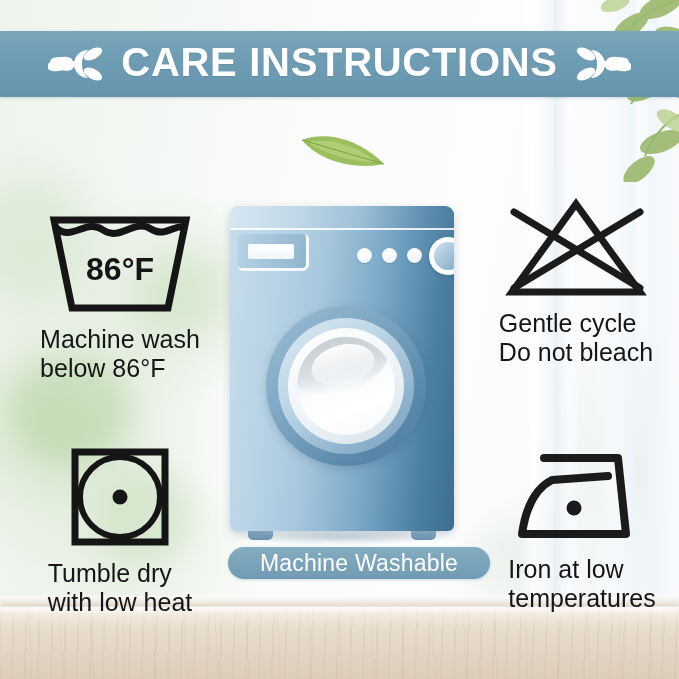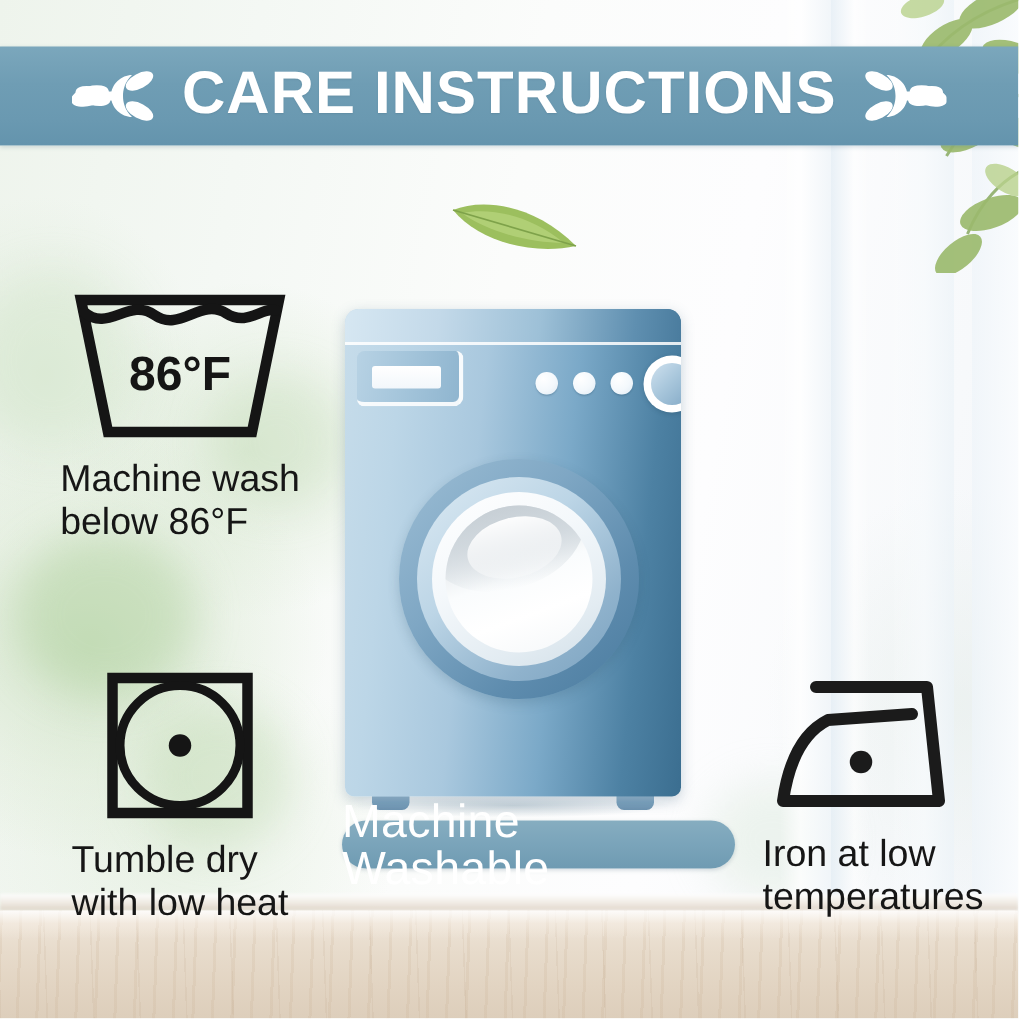--- a/index.html
+++ b/index.html
@@ -59,21 +59,21 @@
     line-height:1;white-space:nowrap;text-shadow:0 1px 1px rgba(70,105,125,.25);}
   .fleur{width:56px;height:44px;flex:none;}
   .fleur.right{transform:scaleX(-1);}
 
   
   .care{position:absolute;display:flex;flex-direction:column;align-items:center;}
   .care .sym{display:block;}
   .care .cap{margin-top:9px;color:#161616;
     font-size:25px;line-height:1.16;white-space:pre-line;}
 
-  #care-wash {left:14px; top:192px; width:212px;}
+  #care-wash {left:14px; top:212px; width:212px;}
   #care-bleach{left:476px;top:196px; width:200px;}
   #care-dry  {left:14px; top:446px; width:212px;}
   #care-iron {left:486px;top:446px; width:192px;}
 
   
   .machine{position:absolute;left:230px;top:206px;width:224px;height:325px;}
   .wm-foot{position:absolute;bottom:-9px;width:25px;height:12px;border-radius:0 0 5px 5px;
     background:linear-gradient(180deg,#a7c3d7 0%,#7ea4bf 55%,#6d93b0 100%);}
   .wm-foot.l{left:18px;}
   .wm-foot.r{right:18px;}
@@ -113,21 +113,21 @@
     background:linear-gradient(180deg,rgba(255,255,255,.95) 0%,rgba(255,255,255,.25) 100%);
     transform:rotate(-14deg);}
   .wm-shadow{position:absolute;left:8px;right:8px;bottom:-14px;height:16px;border-radius:50%;
     background:radial-gradient(ellipse at center,rgba(110,140,160,.35) 0%,rgba(110,140,160,0) 72%);}
 
   
   .badge{position:absolute;left:228px;top:547px;width:262px;height:32px;border-radius:16px;
     background:linear-gradient(180deg,#86adc0 0%,#7aa4ba 50%,#6f9bb2 100%);
     display:flex;align-items:center;justify-content:center;
     box-shadow:0 1px 3px rgba(70,105,125,.25);}
-  .badge span{color:#ffffff;font-size:31px;line-height:1;letter-spacing:.2px;}
+  .badge span{color:#ffffff;font-size:23px;line-height:1;letter-spacing:.2px;}
 </style>
 </head>
 <body>
 
 <div id="scene">
 
   <div class="bg-base"></div>
   <div class="bokeh" style="left:10px;top:355px;width:120px;height:110px;background:rgba(176,208,158,.45);"></div>
   <div class="bokeh" style="left:95px;top:470px;width:100px;height:95px;background:rgba(190,217,176,.42);"></div>
   <div class="bokeh" style="left:140px;top:250px;width:90px;height:88px;background:rgba(198,222,186,.35);"></div>
@@ -201,20 +201,29 @@
   <div class="care" id="care-wash">
     <svg class="sym" width="152" height="104" viewBox="0 0 152 104">
       <path d="M10 8 L142 8 L124 96 L28 96 Z" fill="none" stroke="#151515" stroke-width="7" stroke-linejoin="miter"></path>
       <path d="M12 16 C28 30 42 6 59 18 C76 30 90 6 107 17 C121 26 131 12 140 15" fill="none" stroke="#151515" stroke-width="7" stroke-linecap="round"></path>
       <text x="76" y="68" text-anchor="middle" font-family="&quot;Liberation Sans&quot;,sans-serif" font-size="32" font-weight="bold" fill="#151515">86°F</text>
     </svg>
     <div class="cap">Machine wash
 below 86°F</div>
   </div>
 
+  <div class="care" id="care-bleach">
+    <svg class="sym" width="152" height="104" viewBox="0 0 152 104">
+      <path d="M76 8 L140 96 L12 96 Z" fill="none" stroke="#1b1b1b" stroke-width="7" stroke-linejoin="miter"></path>
+      <path d="M14 16 L140 92" stroke="#1b1b1b" stroke-width="7" stroke-linecap="round" fill="none"></path>
+      <path d="M140 16 L14 92" stroke="#1b1b1b" stroke-width="7" stroke-linecap="round" fill="none"></path>
+    </svg>
+    <div class="cap">Gentle cycle
+Do not bleach</div>
+  </div>
 
   <div class="care" id="care-iron">
     <svg class="sym" width="140" height="100" viewBox="0 0 140 100">
       <path d="M32 12 L106 12 L114 88 L10 88 C14 60 24 42 40 34 L96 30" fill="none" stroke="#1b1b1b" stroke-width="8" stroke-linejoin="round" stroke-linecap="round"></path>
       <circle cx="62" cy="62" r="7.5" fill="#1b1b1b"></circle>
     </svg>
     <div class="cap">Iron at low
 temperatures</div>
   </div>
 

